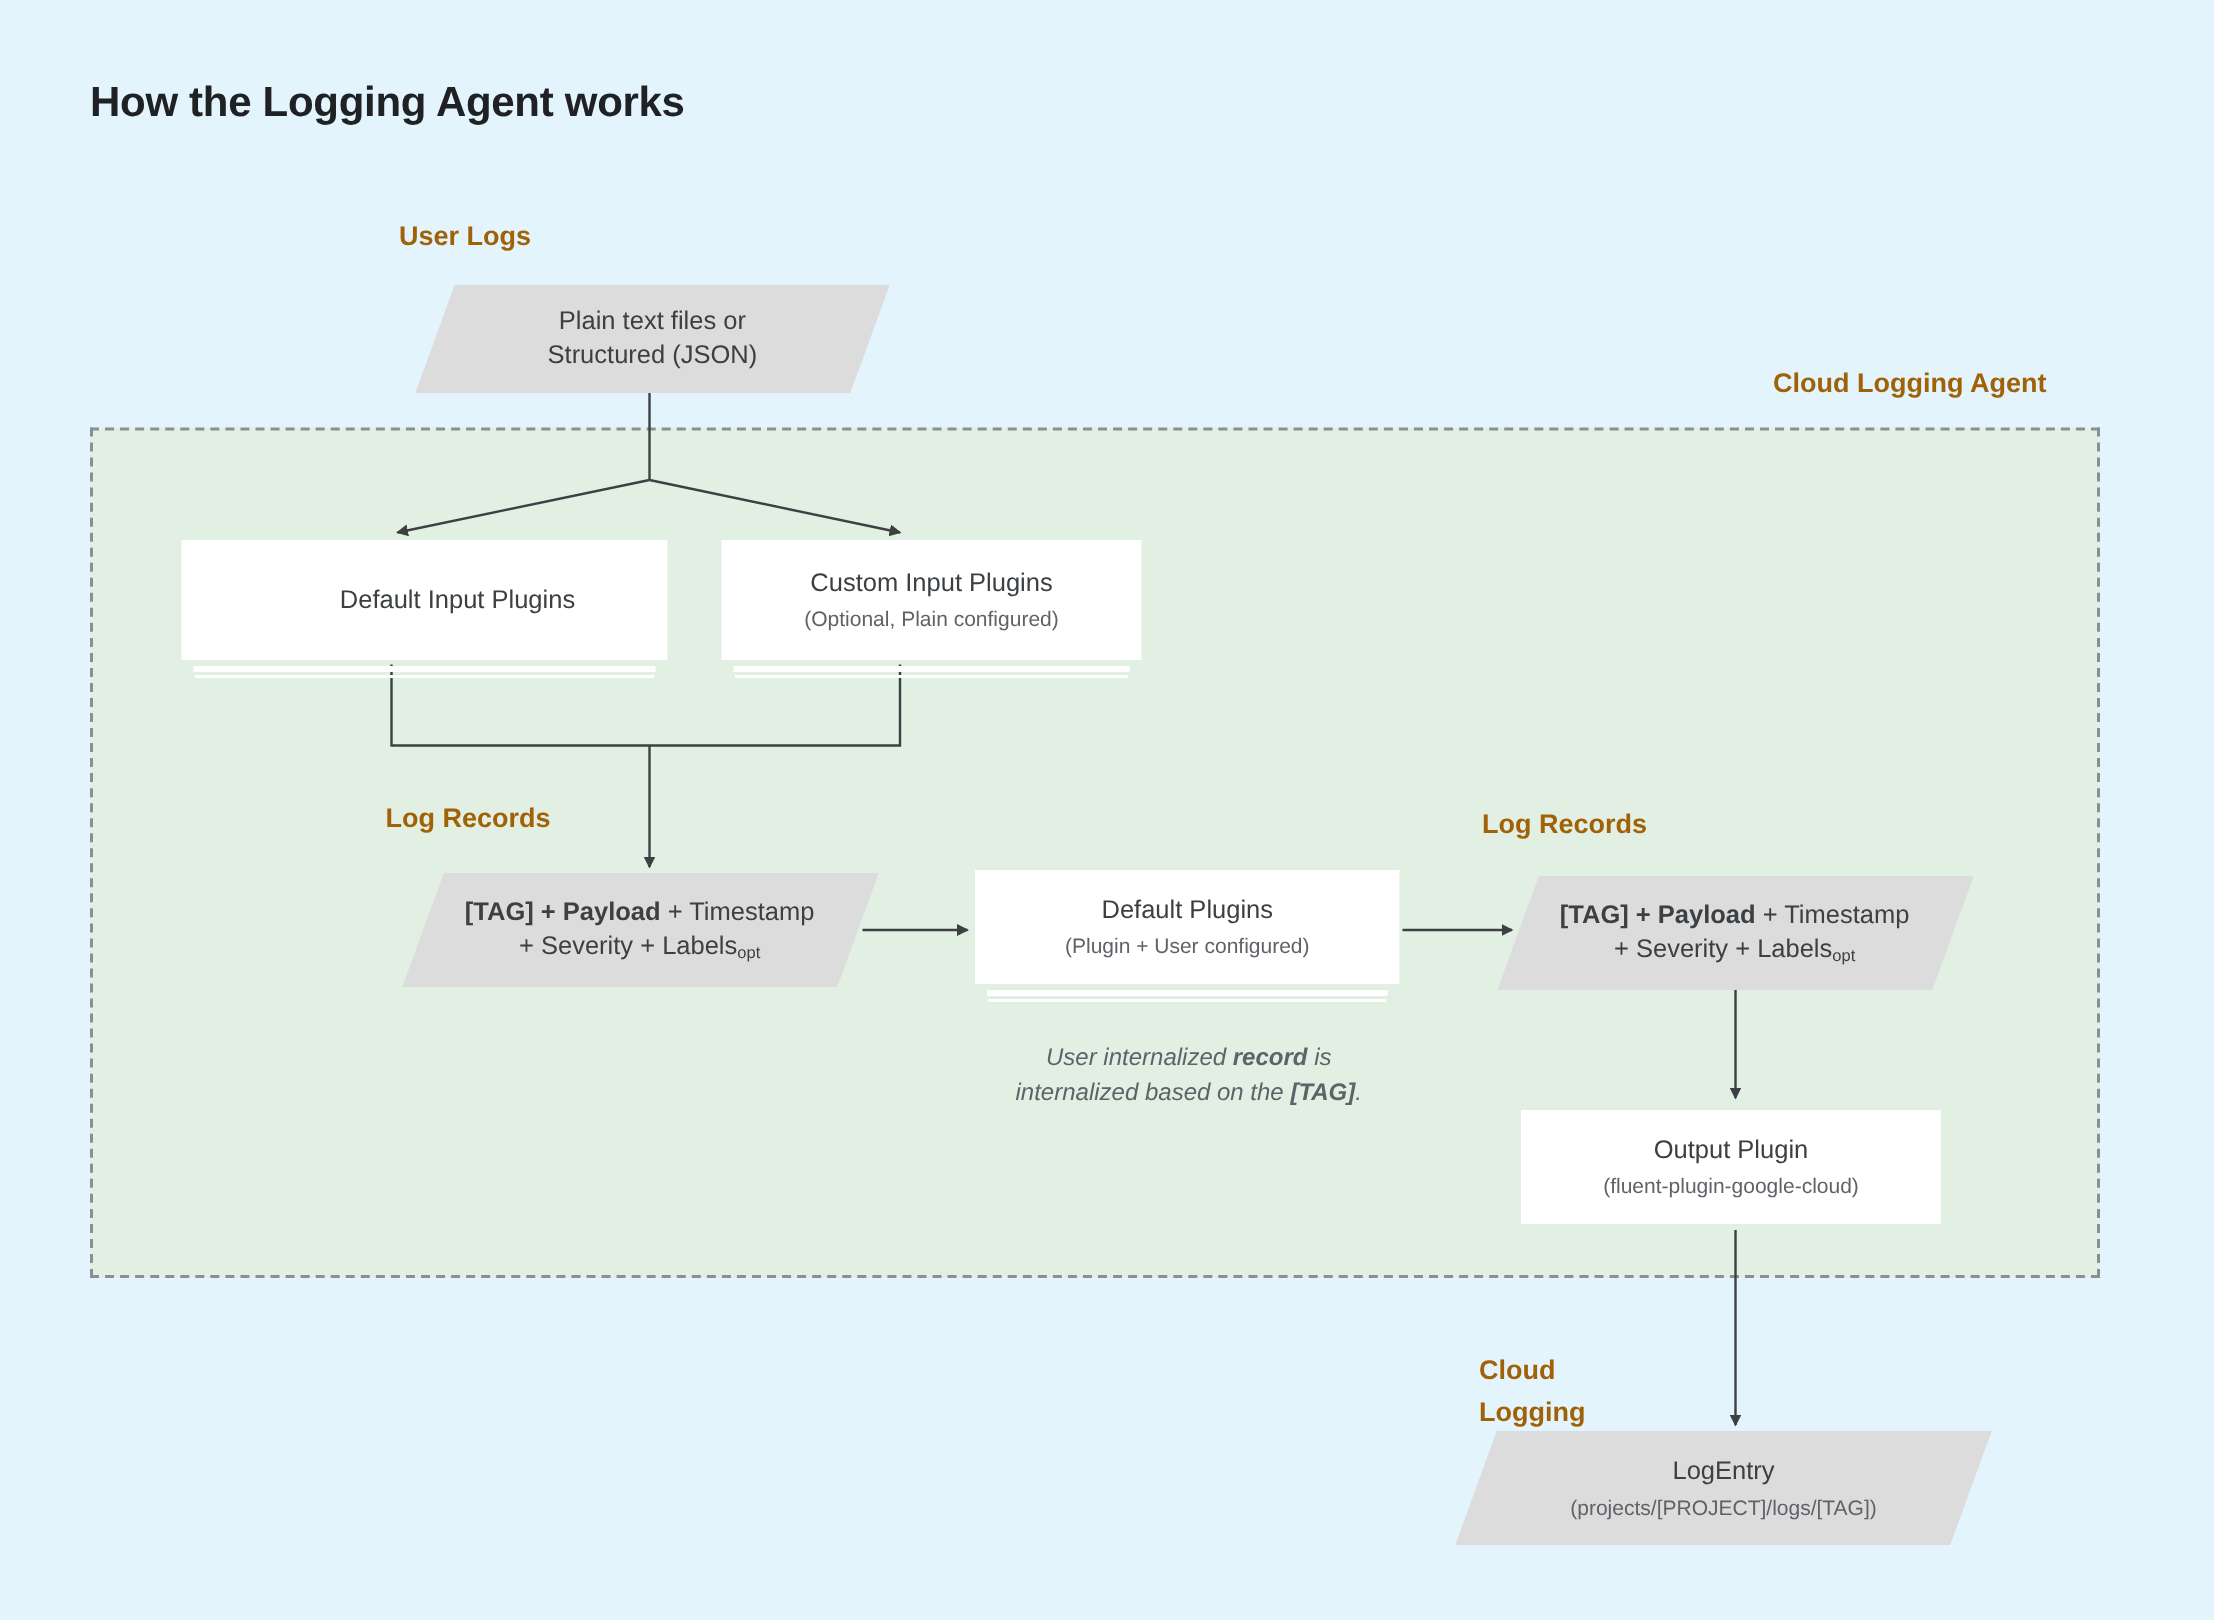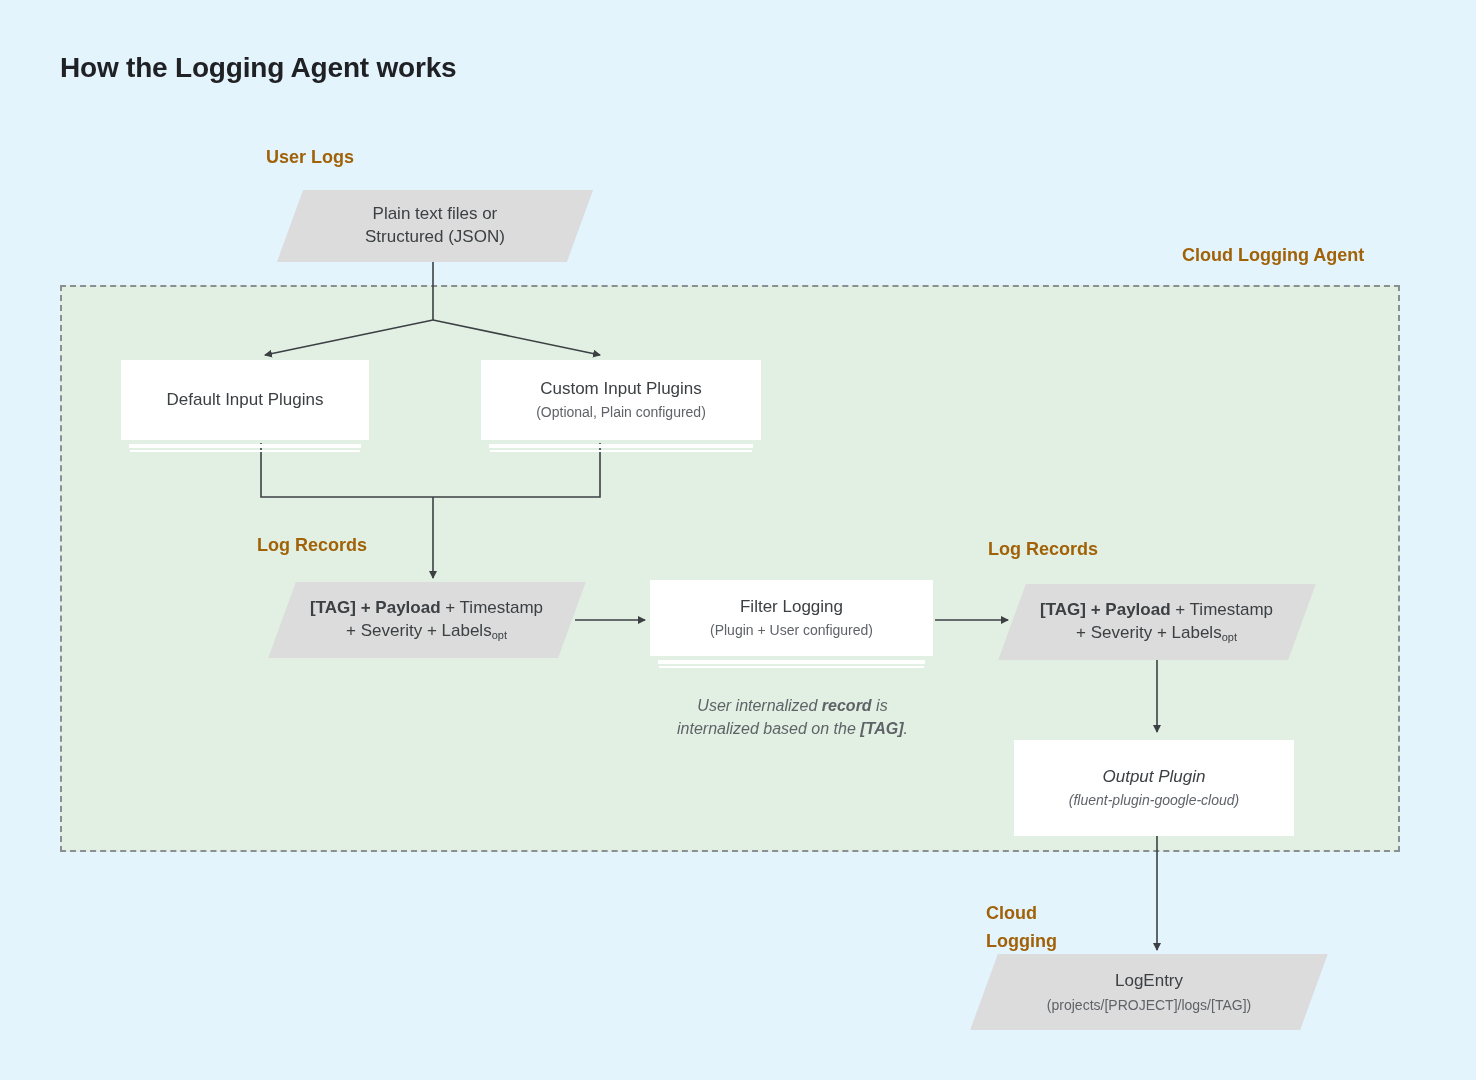--- a/index.html
+++ b/index.html
@@ -147,57 +147,57 @@
     <path d="M1157,820 L1157,950" stroke="#3c4043" stroke-width="1.6" fill="none" marker-end="url(#arrow)"></path>
   </svg>
 
   <div class="para" style="left:290px; top:190px; width:290px; height:72px;">
     <div class="inner">
       <span>Plain text files or</span><br>
       <span>Structured (JSON)</span>
     </div>
   </div>
 
-  <div class="card stack" style="left:121px; top:360px; width:248px; height:80px;">
+  <div class="card stack" style="left:121px; top:360px; width:280px; height:80px;padding-left:44px;">
     <div class="main">Default Input Plugins</div>
   </div>
 
   <div class="card stack" style="left:461px; top:360px; width:280px; height:80px;margin-left:20px;">
     <div class="main">Custom Input Plugins</div>
     <div class="sub">(Optional, Plain configured)</div>
   </div>
 
   <div class="section-label" style="left:257px; top:532px;">Log Records</div>
   <div class="section-label" style="left:988px; top:536px;">Log Records</div>
 
   <div class="para" style="left:282px; top:582px; width:290px; height:76px;">
     <div class="inner">
       <span class="bold">[TAG] + Payload</span><span> + Timestamp</span><br>
       <span>+ Severity + Labels</span><sub class="opt">opt</sub>
     </div>
   </div>
 
   <div class="card stack" style="left:650px; top:580px; width:283px; height:76px;">
-    <div class="main">Filter Logging</div>
+    <div class="main">Default Plugins</div>
     <div class="sub">(Plugin + User configured)</div>
   </div>
 
   <div class="note" style="left:620px; top:694px; width:345px;">
     <span>User internalized </span><b>record</b><span> is</span><br>
     <span>internalized based on the </span><b>[TAG]</b><span>.</span>
   </div>
 
   <div class="para" style="left:1012px; top:584px; width:290px; height:76px;">
     <div class="inner">
       <span class="bold">[TAG] + Payload</span><span> + Timestamp</span><br>
       <span>+ Severity + Labels</span><sub class="opt">opt</sub>
     </div>
   </div>
 
-  <div class="card" style="left:1014px; top:740px; width:280px; height:96px;font-style:italic;">
+  <div class="card" style="left:1014px; top:740px; width:280px; height:76px;">
     <div class="main">Output Plugin</div>
     <div class="sub">(fluent-plugin-google-cloud)</div>
   </div>
 
   <div class="section-label" style="left:986px; top:880px;margin-top:20px;">
     <span>Cloud</span><br>
     <span>Logging</span>
   </div>
 
   <div class="para" style="left:984px; top:954px; width:330px; height:76px;">

